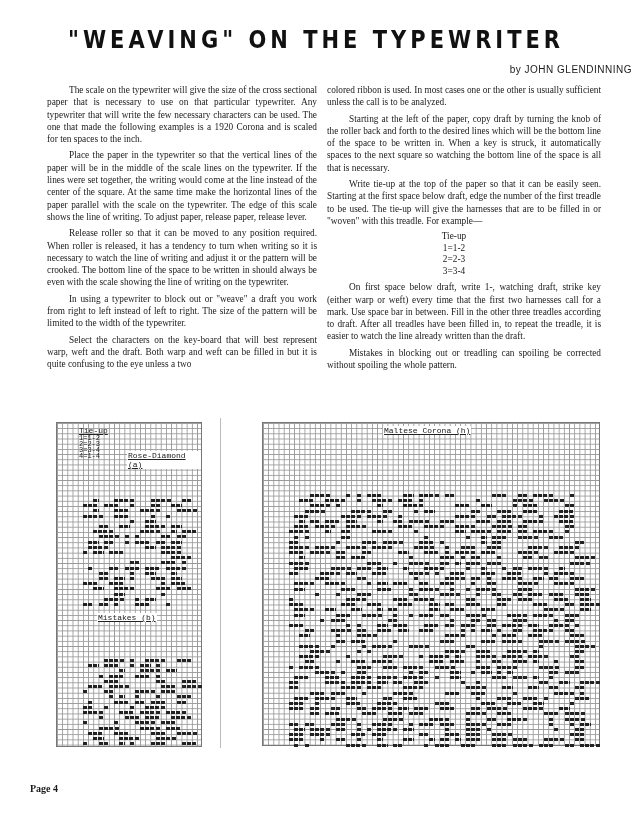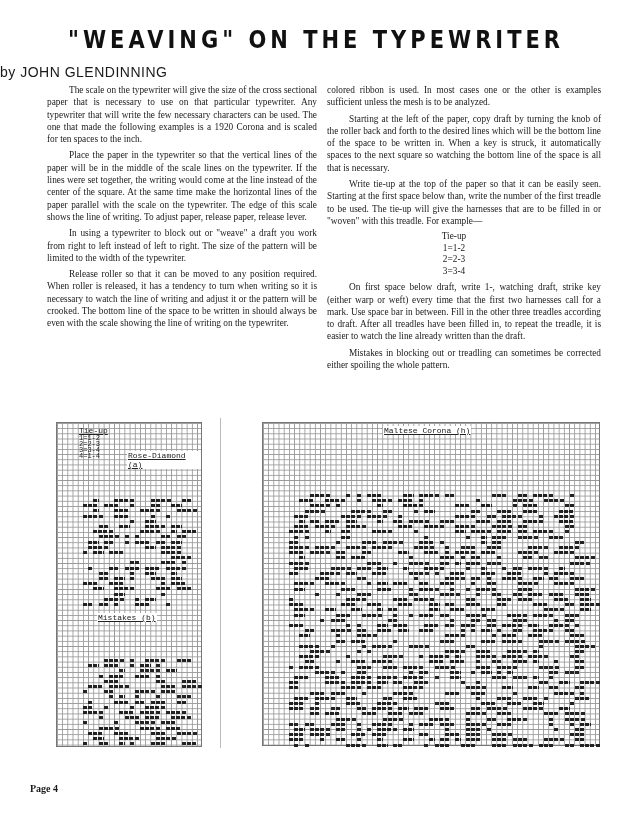--- a/index.html
+++ b/index.html
@@ -1,18 +1,18 @@
 <!DOCTYPE html>
 <html><head>
 <meta charset="utf-8">
 <style>
   html,body{margin:0;padding:0;background:#fff;}
   body{width:632px;height:821px;position:relative;overflow:hidden;font-family:"Liberation Serif","DejaVu Serif",serif;color:#1a1a1a;}
   .title{position:absolute;top:28px;left:0;width:632px;text-align:center;font-family:"DejaVu Sans","Liberation Sans",sans-serif;font-weight:bold;font-size:21px;letter-spacing:4px;transform:scaleY(1.15);color:#111;}
-  .byline{position:absolute;top:64px;left:0;width:632px;text-align:left;font-family:"Liberation Sans",sans-serif;font-size:14px;letter-spacing:0.5px;}
+  .byline{position:absolute;top:64px;left:0;width:632px;text-align:right;font-family:"Liberation Sans",sans-serif;font-size:10px;letter-spacing:0.5px;}
   .col{position:absolute;top:84px;font-size:9.3px;line-height:12.3px;text-align:justify;}
   .col p{margin:0 0 4px 0;text-indent:22px;}
   .col p.nof{text-indent:0;}
   .colL{left:47px;width:270px;}
   .colR{left:327px;width:274px;}
   .tieup{text-align:center;margin:0 0 4px 0;line-height:11.5px;}
   .tieup div{margin-left:-20px;}
   .fig{position:absolute;background-color:#fff;
     background-image:linear-gradient(#999 1px,transparent 1px),linear-gradient(90deg,#999 1px,transparent 1px);
     background-size:5.2px 5.2px;border:1px solid #777;}
@@ -27,36 +27,37 @@
 </style>
 </head>
 <body>
 
 <div class="title">"WEAVING" ON THE TYPEWRITER</div>
 <div class="byline">by JOHN GLENDINNING</div>
 
 <div class="col colL">
   <p>The scale on the typewriter will give the size of the cross sectional paper that is necessary to use on that particular typewriter. Any typewriter that will write the few necessary characters can be used. The one that made the following examples is a 1920 Corona and is scaled for ten spaces to the inch.</p>
   <p>Place the paper in the typewriter so that the vertical lines of the paper will be in the middle of the scale lines on the typewriter. If the lines were set together, the writing would come at the line instead of the center of the square. At the same time make the horizontal lines of the paper parallel with the scale on the typewriter. The edge of this scale shows the line of writing. To adjust paper, release paper, release lever.</p>
+  <p>Release roller so that it can be moved to any position required. When roller is released, it has a tendency to turn when writing so it is necessary to watch the line of writing and adjust it or the pattern will be crooked. The bottom line of the space to be written in should always be even with the scale showing the line of writing on the typewriter.</p>
   <p>In using a typewriter to block out or "weave" a draft you work from right to left instead of left to right. The size of the pattern will be limited to the width of the typewriter.</p>
-  <p>Release roller so that it can be moved to any position required. When roller is released, it has a tendency to turn when writing so it is necessary to watch the line of writing and adjust it or the pattern will be crooked. The bottom line of the space to be written in should always be even with the scale showing the line of writing on the typewriter.</p>
+  <p>Select the characters on the key-board that will best represent warp, weft and the draft. Both warp and weft can be filled in but it is quite confusing to the eye unless a two</p>
 </div>
 
 <div class="col colR">
-  <p class="nof">colored ribbon is used. In most cases one or the other is examples sufficient unless the mesh is to be analyzed.</p>
+  <p class="nof">colored ribbon is used. In most cases one or the other is usually sufficient unless the call is to be analyzed.</p>
   <p>Starting at the left of the paper, copy draft by turning the knob of the roller back and forth to the desired lines which will be the bottom line of the space to be written in. When a key is struck, it automatically spaces to the next square so watching the bottom line of the space is all that is necessary.</p>
-  <p>Write tie-up at the top of the paper so that it can be easily seen. Starting at the first space below than, write the number of the first treadle to be used. The tie-up will give the harnesses that are to be filled in or "woven" with this treadle. For example—</p>
+  <p>Write tie-up at the top of the paper so that it can be easily seen. Starting at the first space below draft, edge the number of the first treadle to be used. The tie-up will give the harnesses that are to be filled in or "woven" with this treadle. For example—</p>
   <div class="tieup">
     <div>Tie-up</div>
     <div>1=1-2</div>
     <div>2=2-3</div>
     <div>3=3-4</div>
   </div>
   <p>On first space below draft, write 1-, watching draft, strike key (either warp or weft) every time that the first two harnesses call for a mark. Use space bar in between. Fill in the other three treadles according to draft. After all treadles have been filled in, to repeat the treadle, it is easier to watch the line already written than the draft.</p>
-  <p>Mistakes in blocking out or treadling can sometimes be corrected either spoiling the whole pattern.</p>
+  <p>Mistakes in blocking out or treadling can spoiling be corrected without spoiling the whole pattern.</p>
 </div>
 
 <div class="fig figL">
   <div class="tie" style="left:22px;top:3px;">
     <div style="text-decoration:underline;font-size:8px;line-height:9px;">Tie-up</div>
     <div>1=1-2</div>
     <div>2=2-3</div>
     <div>3=3-4</div>
     <div>4=1-4</div>
   </div>

